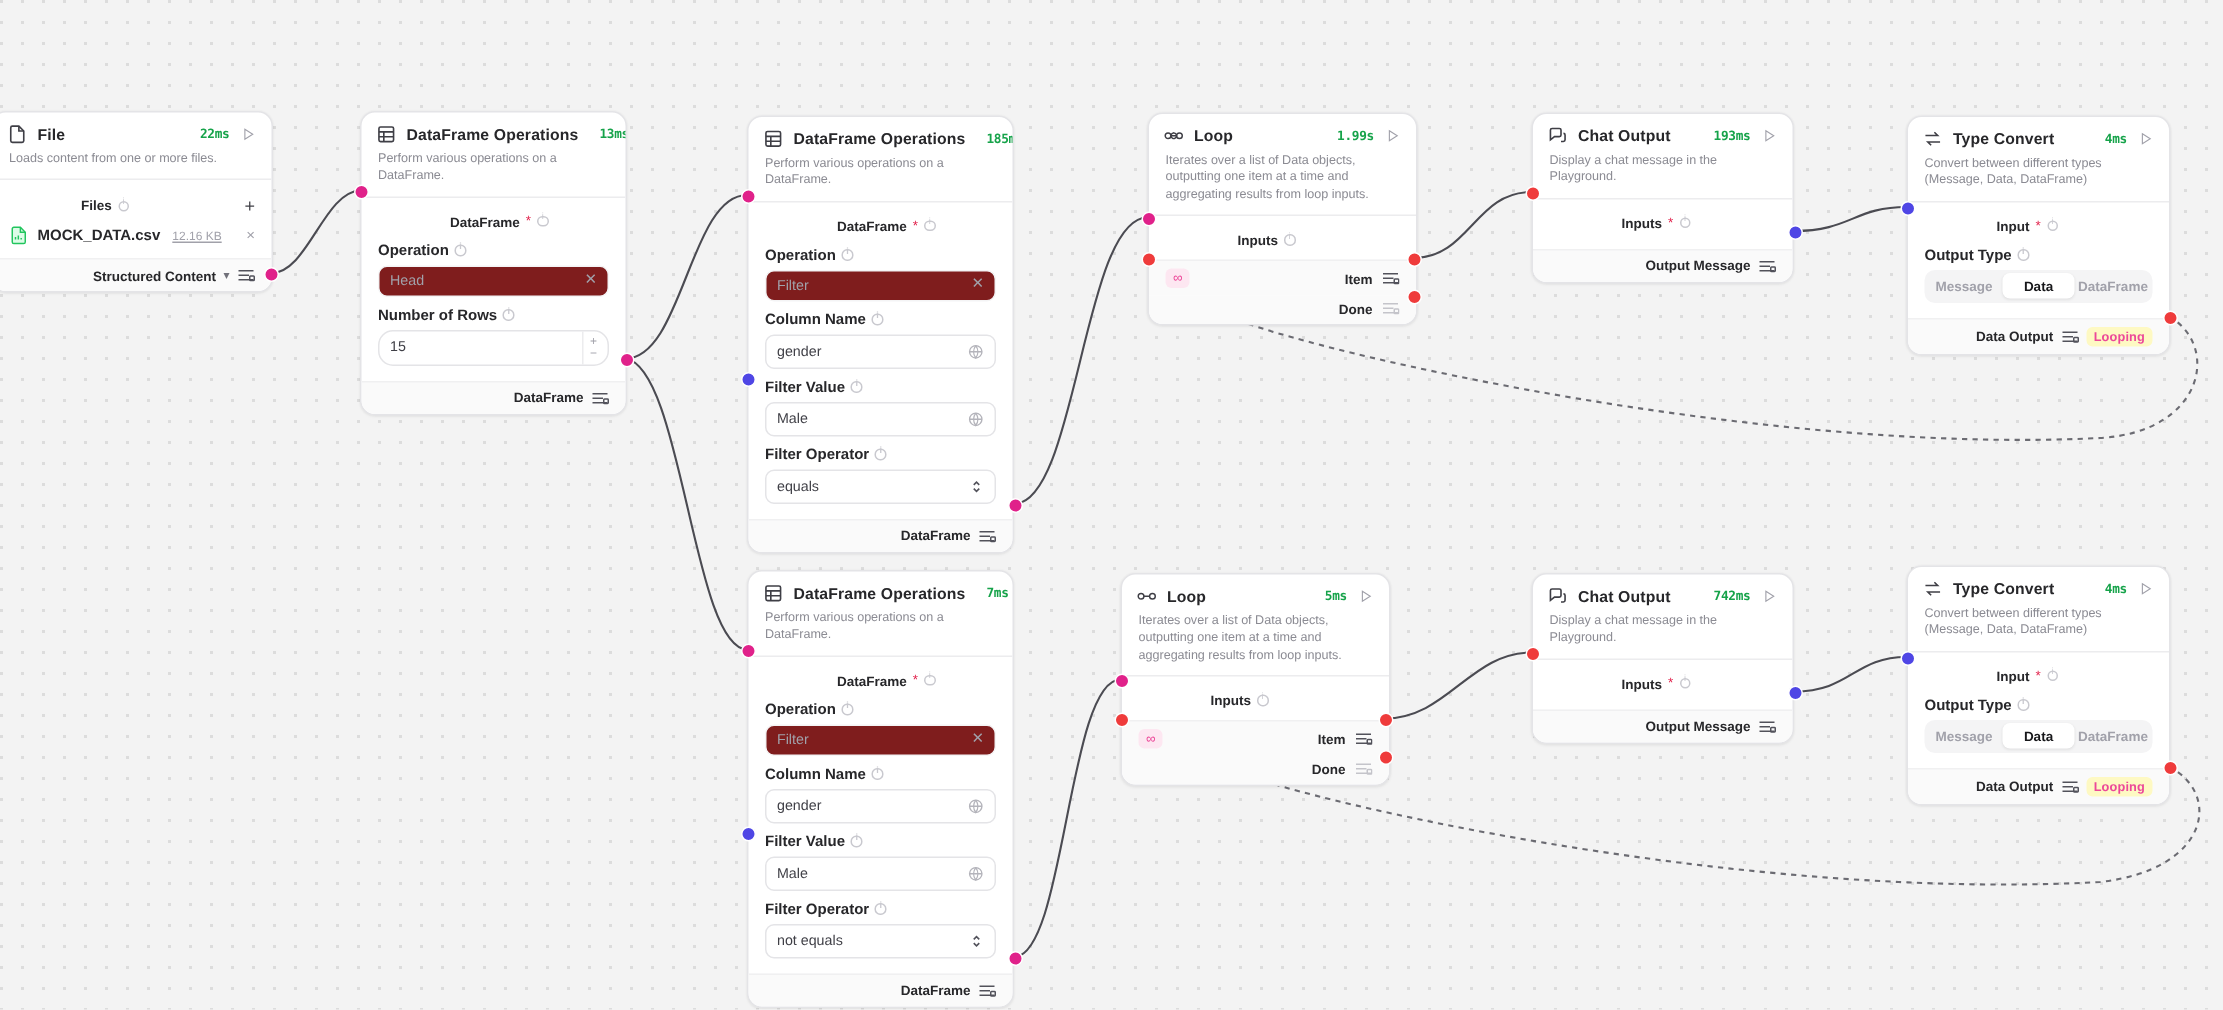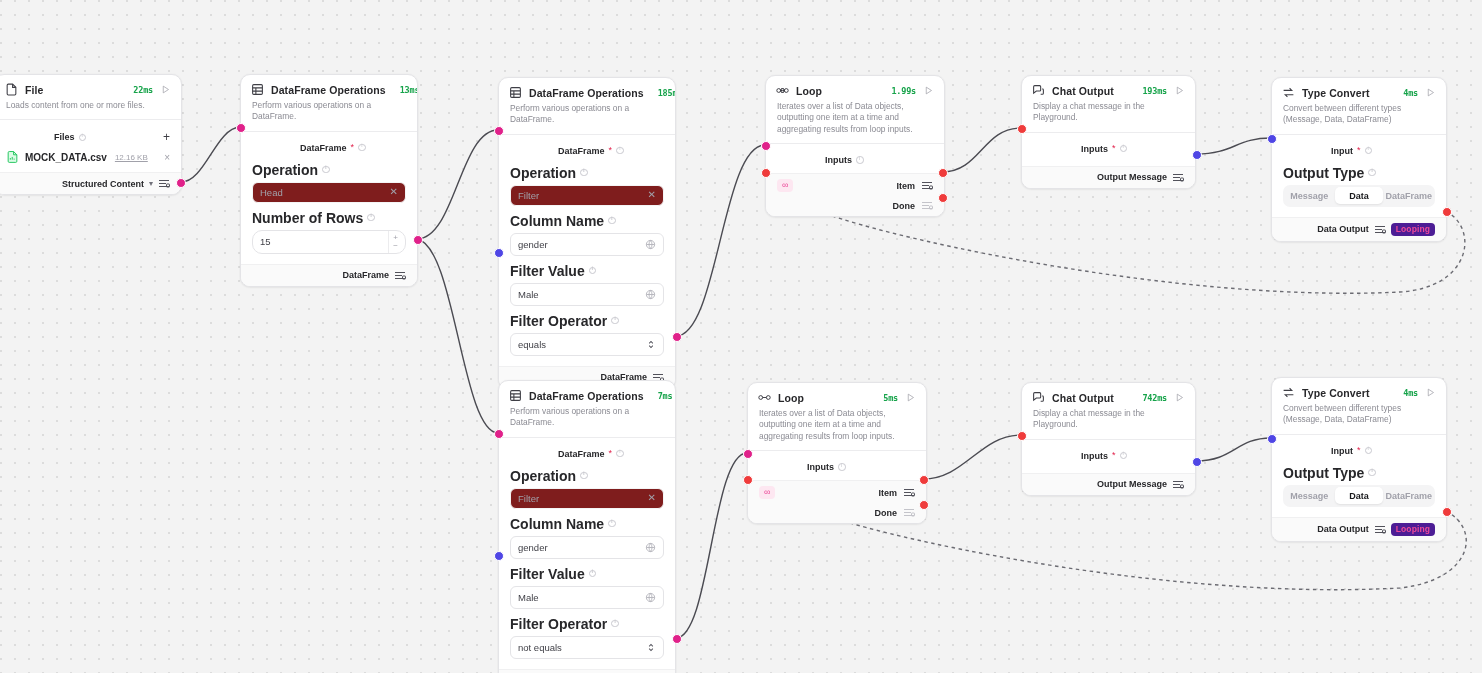--- a/index.html
+++ b/index.html
@@ -36,21 +36,21 @@
   .ndesc { font-size:8.4px; color:#8b8b93; line-height:1.35; padding:2px 11px 8px 11px; }
   .ndiv { height:1px; background:#ececee; }
   .nbody { padding:8px 11px 4px 11px; }
 
   .port-row { display:flex; align-items:center; gap:4px; padding:3px 0 2px 0; }
   .port-label { font-size:9px; font-weight:700; color:#27272a;padding-left:48px; }
   .req { color:#e11d48; font-size:9px; line-height:1; }
   .info { width:7.5px; height:7.5px; border:1px solid #c9c9cf; border-radius:50%; display:inline-block; position:relative; }
   .info::after { content:"i"; position:absolute; left:0; right:0; top:-2.5px; text-align:center; font-size:6px; color:#c9c9cf; font-style:normal; }
 
-  .fieldlabel { display:flex; align-items:center; gap:4px; font-size:14px; font-weight:700; color:#27272a; margin:7px 0 4px 0; }
+  .fieldlabel { display:flex; align-items:center; gap:4px; font-size:10px; font-weight:700; color:#27272a; margin:7px 0 4px 0; }
 
   .input {
     height:21px; border:1px solid #e4e4e7; border-radius:6px;
     display:flex; align-items:center; padding:0 7px; background:#fff;
     font-size:9.5px; color:#3f3f46;
   }
   .input.muted { background:#7f1d1d; border-color:#f4f4f5; color:#a1a1aa; }
   .input .val { flex:1 1 auto; white-space:nowrap; overflow:hidden; }
   .xicon { color:#a1a1aa; font-size:10px; line-height:1; }
   .globe { width:11px; height:11px; color:#b4b4bb; }
@@ -68,21 +68,21 @@
 
   .nfoot {
     background:#fafafa; border-top:1px solid #f0f0f1;
     padding:5px 11px; display:flex; align-items:center; justify-content:flex-end; gap:5px;
   }
   .foot-label { font-size:9px; font-weight:700; color:#27272a; }
   .foot-icon { width:12px; height:11px; color:#52525b; }
   .foot-icon svg { width:12px; height:11px; display:block; }
   .foot-icon.dim { color:#c4c4ca; }
   .badge {
-    background:#4c1d95; color:#ec4899; font-size:8.5px; font-weight:700;
+    background:#fef9c3; color:#ec4899; font-size:8.5px; font-weight:700;
     border-radius:4px; padding:1.5px 5px; letter-spacing:.1px;
   }
   .chevsm { color:#71717a; font-size:8px; }
 
   .loop-row {
     background:#fafafa; border-top:1px solid #f0f0f1;
     padding:5px 11px; display:flex; align-items:center; gap:6px;
   }
   .loop-chip { background:#fde7f1; color:#ec4899; border-radius:4px; padding:1px 5px; font-size:9px; line-height:1.25; }
   .loop-sp { flex:1 1 auto; }

